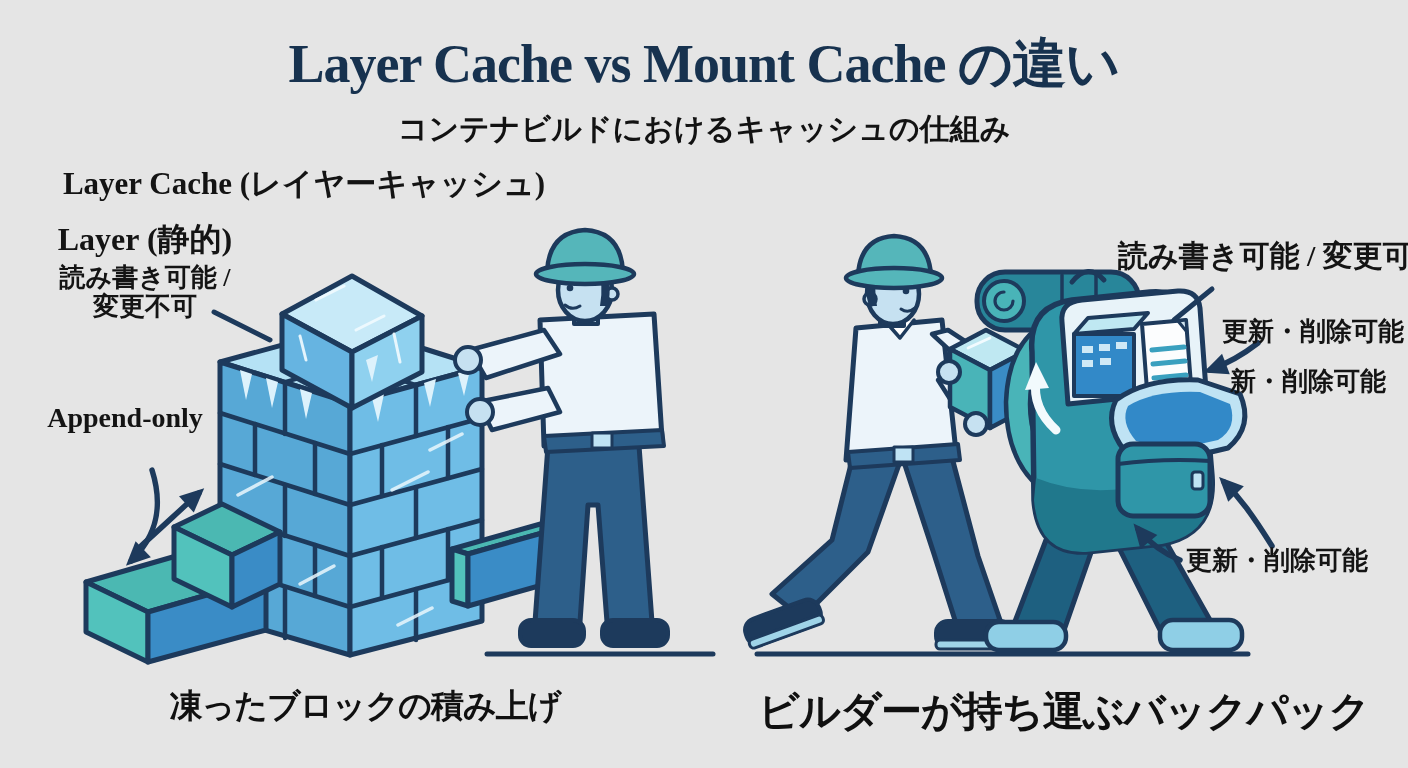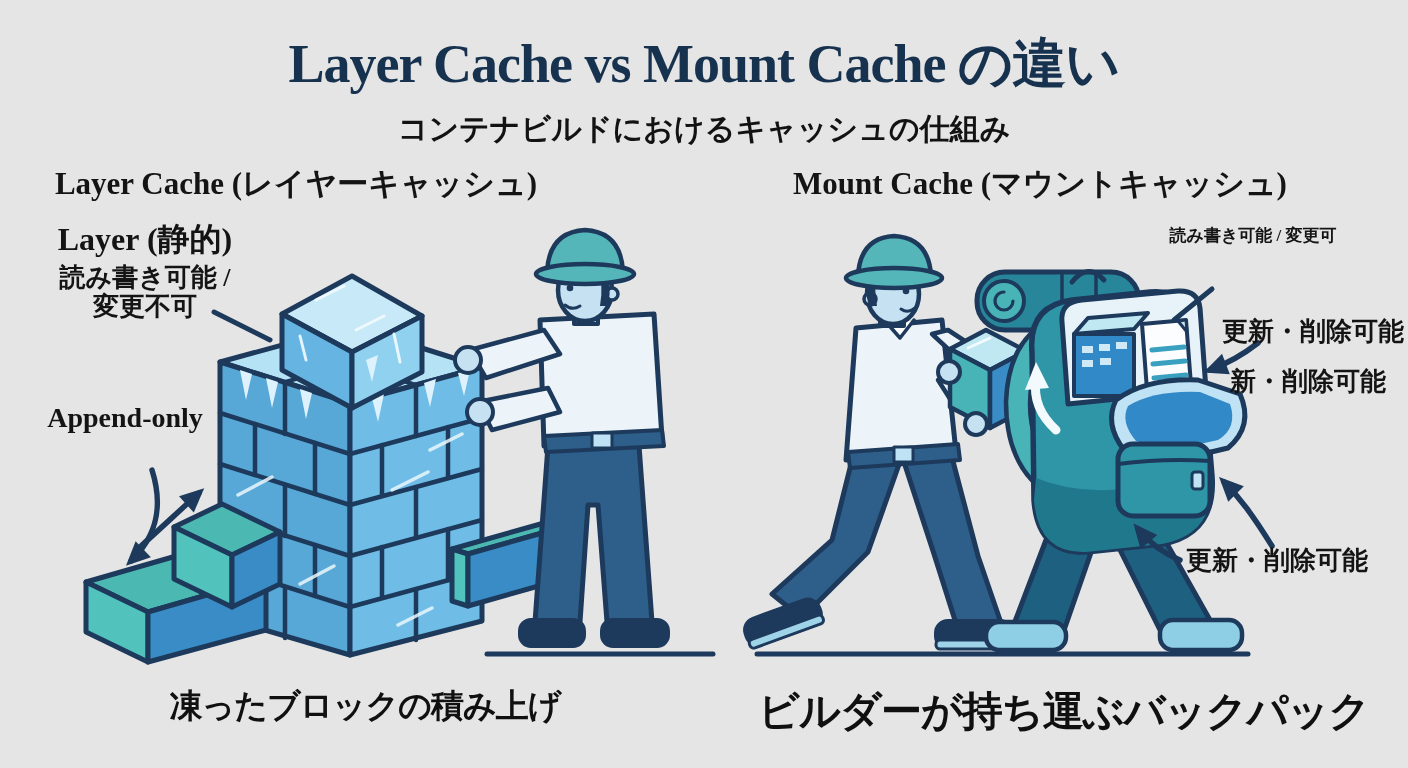--- a/index.html
+++ b/index.html
@@ -6,32 +6,32 @@
   #canvas{
     position:relative;width:1408px;height:768px;background:#e5e5e5;overflow:hidden;
     font-family:Liberation Serif, serif;
   }
   .abs{position:absolute;}
   .ctr{text-align:center;}
   #art{position:absolute;left:0;top:0;z-index:1;}
   .txt{z-index:2;font-weight:700;color:#141414;white-space:nowrap;}
   #title{left:0;top:28px;width:1408px;font-size:54px;letter-spacing:-1px;color:#17324f;}
   #subtitle{left:0;top:109px;width:1408px;font-size:30px;color:#121212;}
-  #heading-left{left:0;top:163px;width:592px;font-size:31px;}
+  #heading-left{left:0;top:163px;width:592px;font-size:31px;padding-left:8px;}
   #heading-right{left:780px;top:163px;width:520px;font-size:31px;}
   #layer-label{left:30px;top:222px;width:230px;line-height:1.12;}
   #layer-label .t1{font-size:32px;}
   #layer-label .t2{font-size:26px;margin-top:5px;}
   #layer-label .t3{font-size:26px;}
   #append-label{left:25px;top:402px;width:200px;line-height:1.15;}
   #append-label .t1{font-size:28px;}
   #append-label .t2{font-size:26px;margin-top:3px;}
   #mount-label{left:1118px;top:219px;width:270px;line-height:1.12;}
   #mount-label .t1{font-size:30px;}
-  #mount-label .t2{font-size:17px;margin-top:7px;}
+  #mount-label .t2{font-size:30px;margin-top:20px;}
   #note-top{left:1222px;top:314px;font-size:26px;}
   #note-mid{left:1230px;top:364px;font-size:26px;}
   #note-bottom{left:1186px;top:543px;font-size:26px;}
   #caption-left{left:70px;top:684px;width:590px;font-size:33px;letter-spacing:-1px;color:#101010;}
   #caption-right{left:758px;top:684px;width:604px;font-size:41px;letter-spacing:-1px;color:#101010;}
 </style>
 </head>
 <body>
 
 <div id="canvas">
@@ -261,21 +261,20 @@
       <path d="M1258,343 C1240,357 1226,364 1210,370" fill="none" stroke="#1d3a5c" stroke-width="5.5" marker-end="url(#ah)"></path>
       <path d="M1272,546 C1252,514 1240,498 1224,482" fill="none" stroke="#1d3a5c" stroke-width="5.5" marker-end="url(#ah)"></path>
       <path d="M1180,560 C1162,553 1148,541 1138,529" fill="none" stroke="#1d3a5c" stroke-width="5.5" marker-end="url(#ah)"></path>
     </g>
   </svg>
 
   <div id="title" class="abs ctr txt">Layer Cache vs Mount Cache の違い</div>
   <div id="subtitle" class="abs ctr txt">コンテナビルドにおけるキャッシュの仕組み</div>
 
   <div id="heading-left" class="abs ctr txt">Layer Cache (レイヤーキャッシュ)</div>
-  <div id="heading-right" class="abs ctr txt">Mount Cache (マウントキャッシュ)</div>
 
   <div id="layer-label" class="abs ctr txt">
     <div class="t1">Layer (静的)</div>
     <div class="t2">読み書き可能 /</div>
     <div class="t3">変更不可</div>
   </div>
 
   <div id="append-label" class="abs ctr txt">
     <div class="t1">Append-only</div>
   </div>

